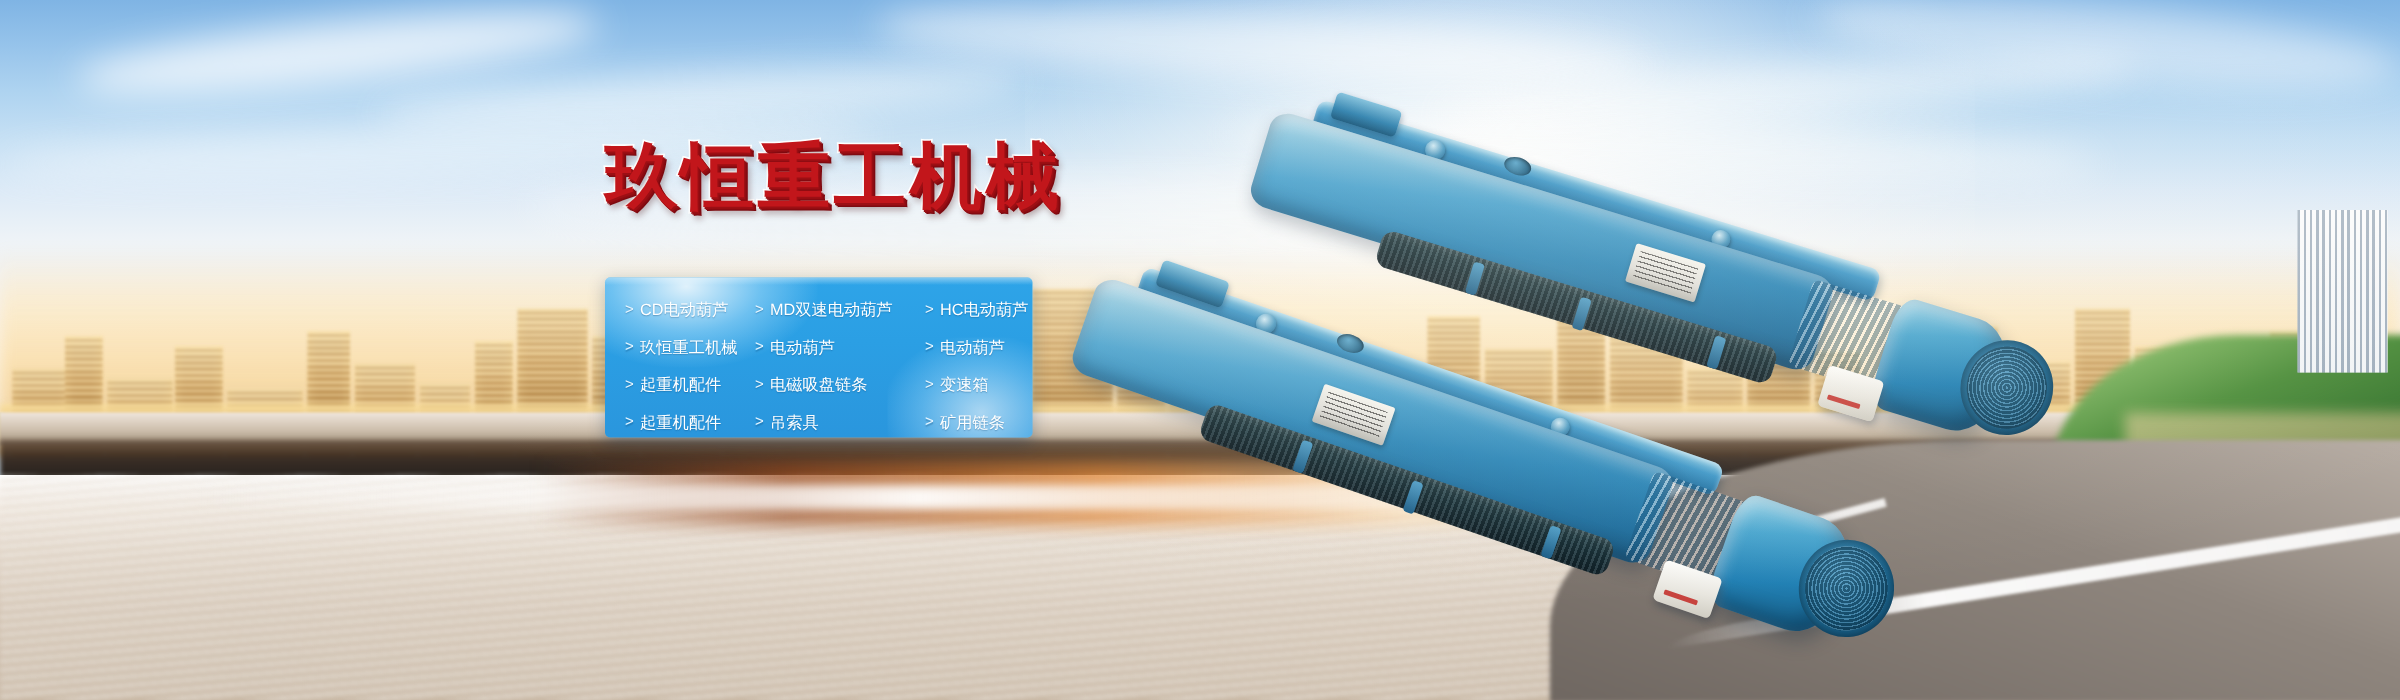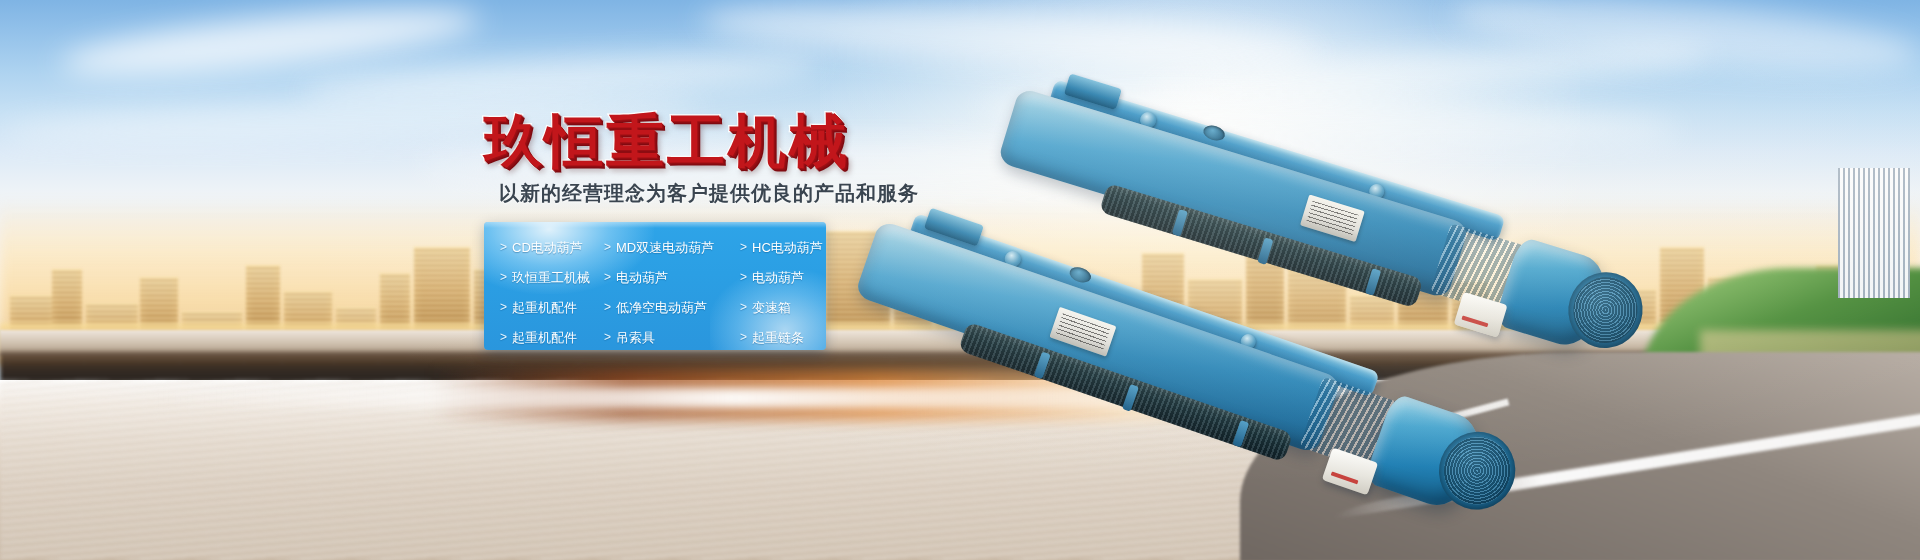--- a/index.html
+++ b/index.html
@@ -400,21 +400,20 @@
     <div class="h-hook" style="left:416px;top:100px;width:9px;  height:26px;"></div>
     <div class="h-ribs" style="left:480px;top:32px; width:80px; height:74px;"></div>
     <div class="h-motor" style="left:552px;top:24px; width:98px; height:94px;"></div>
     <div class="h-fan" style="left:618px;top:32px; width:76px; height:78px;"></div>
     <div class="h-box" style="left:512px;top:96px; width:48px; height:34px;"></div>
   </div>
 
   <div class="warm-overlay"></div>
 
   <div class="title">玖恒重工机械</div>
-  <div class="subtitle">以新的经营理念为客户提供优良的产品和服务</div>
 
   <div class="panel">
     <div class="panel-top"></div>
     <div class="panel-glow"></div>
     <div class="panel-glow2"></div>
     <div class="grid" id="product-grid">
         <div class="item">
           <span class="chev">&gt;</span>
           <span class="lbl">CD电动葫芦</span>
         </div>
@@ -437,34 +436,34 @@
         <div class="item">
           <span class="chev">&gt;</span>
           <span class="lbl">电动葫芦</span>
         </div>
         <div class="item">
           <span class="chev">&gt;</span>
           <span class="lbl">起重机配件</span>
         </div>
         <div class="item">
           <span class="chev">&gt;</span>
-          <span class="lbl">低净空电动葫芦</span>
+          <span class="lbl">电磁吸盘链条</span>
         </div>
         <div class="item">
           <span class="chev">&gt;</span>
           <span class="lbl">变速箱</span>
         </div>
         <div class="item">
           <span class="chev">&gt;</span>
           <span class="lbl">起重机配件</span>
         </div>
         <div class="item">
           <span class="chev">&gt;</span>
           <span class="lbl">吊索具</span>
         </div>
         <div class="item">
           <span class="chev">&gt;</span>
-          <span class="lbl">起重链条</span>
+          <span class="lbl">矿用链条</span>
         </div>
       </div>
   </div>
 
 </div>
 
 </body></html>

